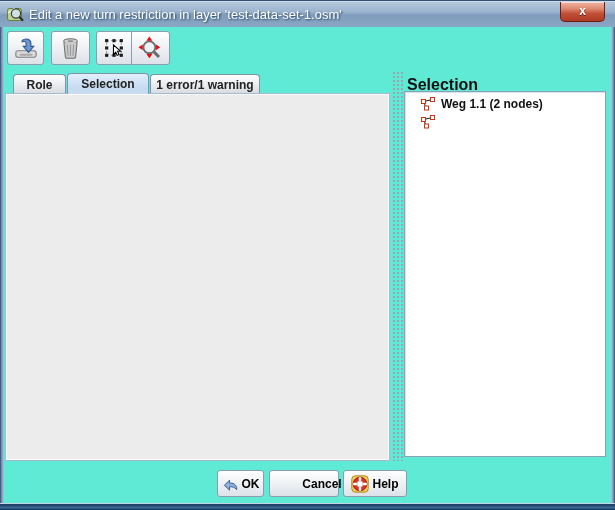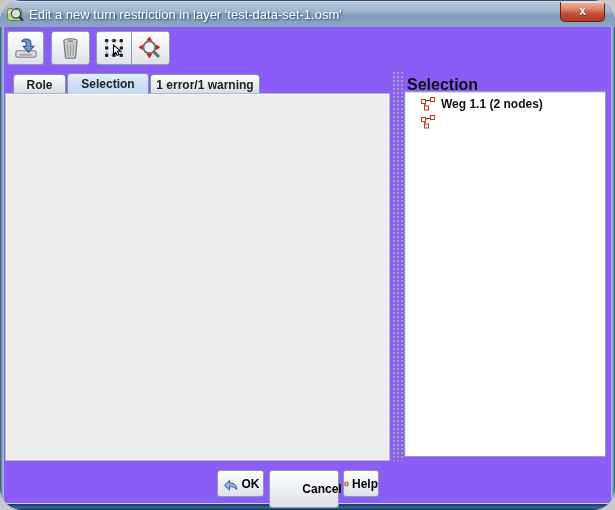--- a/index.html
+++ b/index.html
@@ -1,22 +1,21 @@
 <!DOCTYPE html>
 <html><head>
 <meta charset="utf-8">
 <style>
   * { margin:0; padding:0; box-sizing:border-box; }
   html,body { background:#c9c9c9; }
   body { font-family:"Liberation Sans", sans-serif; }
 
   .window{
     position:relative; width:615px; height:510px; overflow:hidden;
-    background:#8b5cf6;
-    border-radius:22px;
+    background:#5eead4;
   }
 
   
   .titlebar{
     position:absolute; left:0; top:0; width:615px; height:27px;
     background:linear-gradient(180deg,#b7c9dc 0%,#9db5cf 40%,#7f9cbc 55%,#8aa7c4 100%);
     border-top:1px solid #33516e;
     box-shadow:inset 0 1px 0 #cddcea;
   }
   .titlebar-icon{ position:absolute; left:7px; top:5px; width:17px; height:17px; }
@@ -123,22 +122,22 @@
     background:#ffffff; border:1px solid #8aa0b6;
     box-shadow:inset 1px 1px 0 #d7e2ec; padding:3px 2px; overflow:hidden;
   }
   .sel-item{
     display:flex; align-items:center; gap:6px; height:18px;
     font-size:12px; font-weight:bold; color:#111; padding-left:14px; cursor:pointer;
   }
 
   
   .ok-btn{     left:217px; top:470px; width:47px; height:27px; gap:3px; font-size:12px; font-weight:bold; }
-  .cancel-btn{ left:269px; top:470px; width:70px; height:38px; font-size:12px; font-weight:bold;padding-left:36px; }
-  .help-btn{   left:343px; top:470px; width:36px; height:27px; gap:3px; font-size:12px; font-weight:bold; }
+  .cancel-btn{ left:269px; top:470px; width:70px; height:27px; font-size:12px; font-weight:bold;padding-left:36px; }
+  .help-btn{   left:343px; top:470px; width:64px; height:27px; gap:3px; font-size:12px; font-weight:bold; }
 </style>
 </head>
 <body>
 
 <div class="window">
 
   <div class="titlebar">
     <svg class="titlebar-icon" viewBox="0 0 17 17">
       <rect x="0.5" y="2.5" width="14" height="12" rx="2" fill="#b9d18f" stroke="#64803f"></rect>
       <path d="M1 7 L8 2.5" stroke="#efe6c8" stroke-width="2" fill="none"></path>

